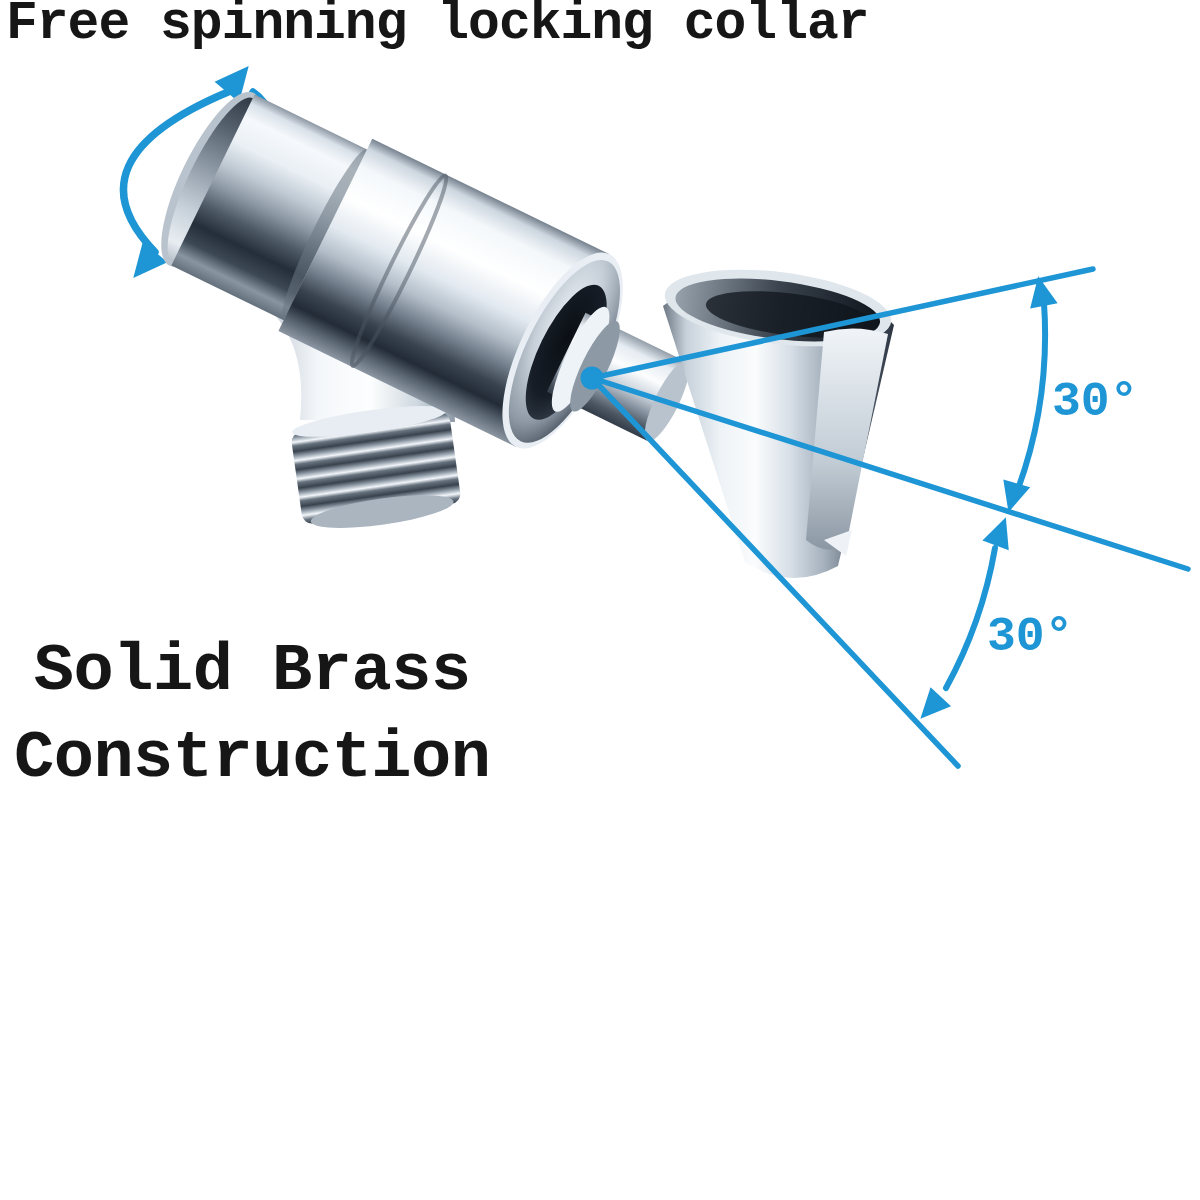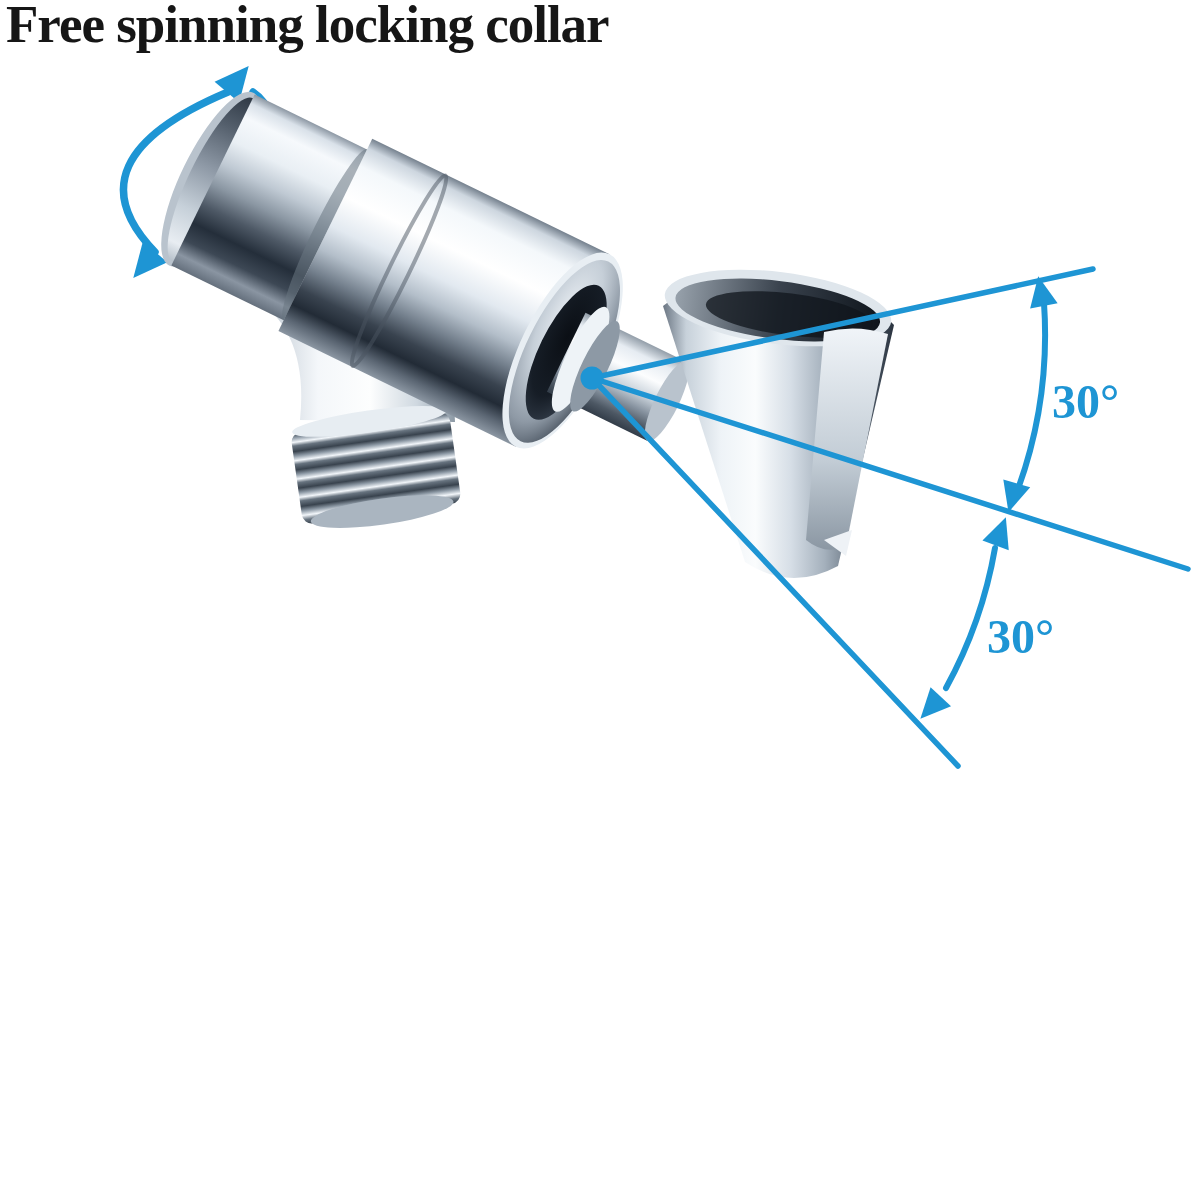--- a/index.html
+++ b/index.html
@@ -1,20 +1,20 @@
 <!DOCTYPE html>
 <html style="--accent: #1e95d4; --text: #161616; --bg: #ffffff;"><head>
 <meta charset="utf-8">
 <style>
   :root { --accent:#1e95d4; --text:#161616; --bg:#ffffff; }
   * { margin:0; padding:0; box-sizing:border-box; }
   html,body { background:var(--bg); }
   .canvas {
     position:relative; width:1200px; height:1200px; background:var(--bg);
-    overflow:hidden; font-family:Liberation Serif, serif;text-align:center;
+    overflow:hidden; font-family:Liberation Mono, monospace;text-align:center;
   }
   .title {
     position:absolute; left:6px; top:-6px; font-size:53px; font-weight:700;
     letter-spacing:-1px; color:var(--text); line-height:1.15; white-space:nowrap;
   }
   .feature {
     position:absolute; left:14px; top:628px; font-size:67px; font-weight:700;
     letter-spacing:-0.5px; color:var(--text); line-height:1.3;
   }
   .angle-label {
@@ -207,16 +207,20 @@
       </g>
       <g transform="translate(934 704) rotate(223)">
         <path class="accentFill" stroke="none" d="M 0 -20 L 14 10 L -14 10 Z"></path>
       </g>
       <circle class="accentFill" cx="592" cy="378" r="11.5" stroke="none"></circle>
     </g>
   </svg>
 
   <div class="title">Free spinning locking collar</div>
 
+  <div class="feature">
+    <div>Solid Brass</div>
+    <div>Construction</div>
+  </div>
 
   <div class="angle-label upper">30°</div>
   <div class="angle-label lower">30°</div>
 </div>
 
 </body></html>

